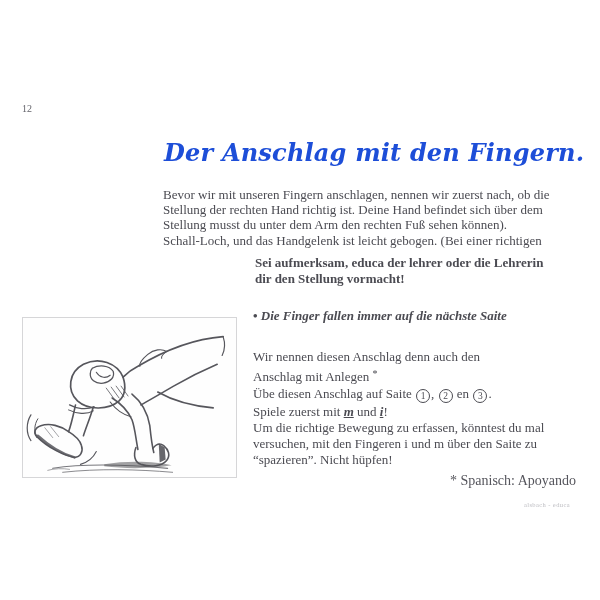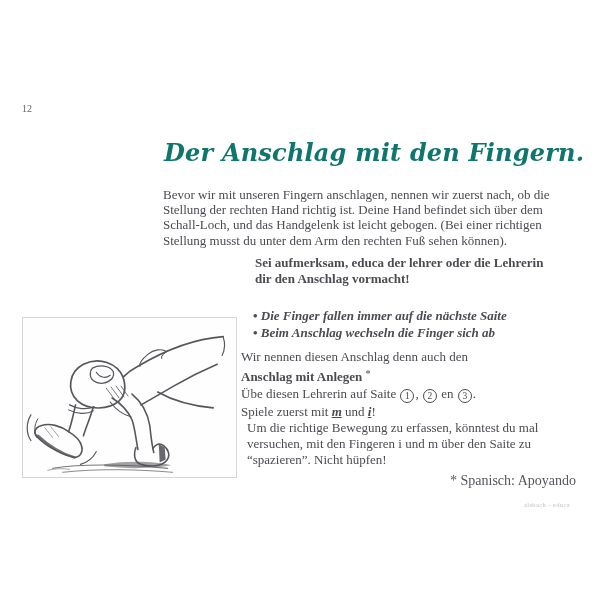--- a/index.html
+++ b/index.html
@@ -15,21 +15,21 @@
 
   #page-number {
     left: 22px; top: 103px;
     font-size: 10px; color: #63636a;
   }
 
   #page-title {
     left: 164px; top: 138px;
     font-family: "DejaVu Serif", serif;
     font-style: italic; font-weight: bold;
-    font-size: 24px; color: #0f766e;
+    font-size: 24px; color: #1d4ed8;
     letter-spacing: 0.2px;
     white-space: nowrap;
   }
 
   .para { font-size: 13px; }
   .para .line { white-space: nowrap; }
 
   #intro-paragraph { left: 163px; top: 187px; line-height: 15.2px; }
 
   #attention-note {
@@ -39,24 +39,24 @@
 
   #bullet-list { left: 253px; top: 308px; line-height: 16.5px; }
   #bullet-list .line {
     font-weight: bold; font-style: italic;
   }
   #bullet-list .line::before {
     content: "\2022\00a0";
     font-style: normal;
   }
 
-  #exercise-paragraph { left: 241px; top: 348px; line-height: 17px; }
-  #walking-paragraph  { left: 247px; top: 420px; line-height: 16.2px; }
+  #exercise-paragraph { left: 253px; top: 348px; line-height: 17px; }
+  #walking-paragraph  { left: 253px; top: 420px; line-height: 16.2px; }
 
-  .seg-bold { font-weight: bold; }
+  .seg-bold { font-weight: normal; }
   .seg-sup  { font-size: 10px; vertical-align: 4px; }
   .seg-finger {
     font-weight: bold; font-style: italic;
     text-decoration: underline;
   }
   .seg-circled {
     display: inline-block;
     width: 12px; height: 12px;
     border: 1px solid #4b4b52;
     border-radius: 50%;
@@ -91,32 +91,31 @@
 </head>
 <body>
 
 <div class="abs" id="page-number">12</div>
 
 <h1 class="abs" id="page-title" style="margin:0; font-size:24px;">Der Anschlag mit den Fingern.</h1>
 
 <div class="abs para" id="intro-paragraph">
     <div class="line">Bevor wir mit unseren Fingern anschlagen, nennen wir zuerst nach, ob die</div>
     <div class="line">Stellung der rechten Hand richtig ist. Deine Hand befindet sich über dem</div>
+    <div class="line">Stellung musst du unter dem Arm den rechten Fuß sehen können).</div>
     <div class="line">Schall-Loch, und das Handgelenk ist leicht gebogen. (Bei einer richtigen</div>
-    <div class="line">Stellung musst du unter dem Arm den rechten Fuß sehen können).</div>
   </div>
 
 <div class="abs para" id="attention-note">
     <div class="line">Sei aufmerksam, educa der lehrer oder die Lehrerin</div>
-    <div class="line">dir den Anschlag vormacht!</div>
+    <div class="line">dir den Stellung vormacht!</div>
   </div>
 
 <div class="abs para" id="bullet-list">
     <div class="line">Die Finger fallen immer auf die nächste Saite</div>
-    <div class="line">Beim Anschlag wechseln die Finger sich ab</div>
   </div>
 
 <div class="abs" id="figure-box">
   <svg viewBox="0 0 215 159" fill="none" stroke="#56565c" stroke-width="1.5" stroke-linecap="round">
 
     <path d="M 202,18 C 176,20 146,30 116,48 C 110,51 105,55 101,59" stroke-width="1.7"></path>
     <path d="M 202,18 C 204,24 204,31 201,37" stroke-width="1.2"></path>
 
     <path d="M 145,33 C 140,30 132,31 126,36 C 120,41 117,45 118,48" stroke-width="1.2"></path>
     <path d="M 145,33 C 141,36 139,38 140,40" stroke-width="1.1"></path>
@@ -158,21 +157,21 @@
     <path d="M 30,151 C 62,146 102,147 146,151" stroke-width="1.1" opacity="0.8"></path>
     <path d="M 40,155 C 76,151 116,152 151,155" stroke-width="1" opacity="0.7"></path>
     <path d="M 82,147 C 105,143 135,144 150,148 C 135,151 105,152 82,149 Z" fill="#55555a" stroke="none" opacity="0.55"></path>
     <path d="M 25,153 C 32,151 40,151 47,152" stroke-width="0.9" opacity="0.6"></path>
   </svg>
 </div>
 
 <div class="abs para" id="exercise-paragraph">
     <div class="line"><span>Wir nennen diesen Anschlag denn auch den</span></div>
     <div class="line"><span class="seg-bold">Anschlag mit Anlegen</span><span> </span><span class="seg-sup">*</span></div>
-    <div class="line"><span>Übe diesen Lehrerin auf Saite </span><span class="seg-circled">1</span><span>, </span><span class="seg-circled">2</span><span> en </span><span class="seg-circled">3</span><span>.</span></div>
+    <div class="line"><span>Übe diesen Anschlag auf Saite </span><span class="seg-circled">1</span><span>, </span><span class="seg-circled">2</span><span> en </span><span class="seg-circled">3</span><span>.</span></div>
     <div class="line"><span>Spiele zuerst mit </span><span class="seg-finger">m</span><span> und </span><span class="seg-finger">i</span><span>!</span></div>
   </div>
 
 <div class="abs para" id="walking-paragraph">
     <div class="line">Um die richtige Bewegung zu erfassen, könntest du mal</div>
     <div class="line">versuchen, mit den Fingeren i und m über den Saite zu</div>
     <div class="line">“spazieren”. Nicht hüpfen!</div>
   </div>
 
 <div class="abs" id="footnote">* Spanisch: Apoyando</div>

